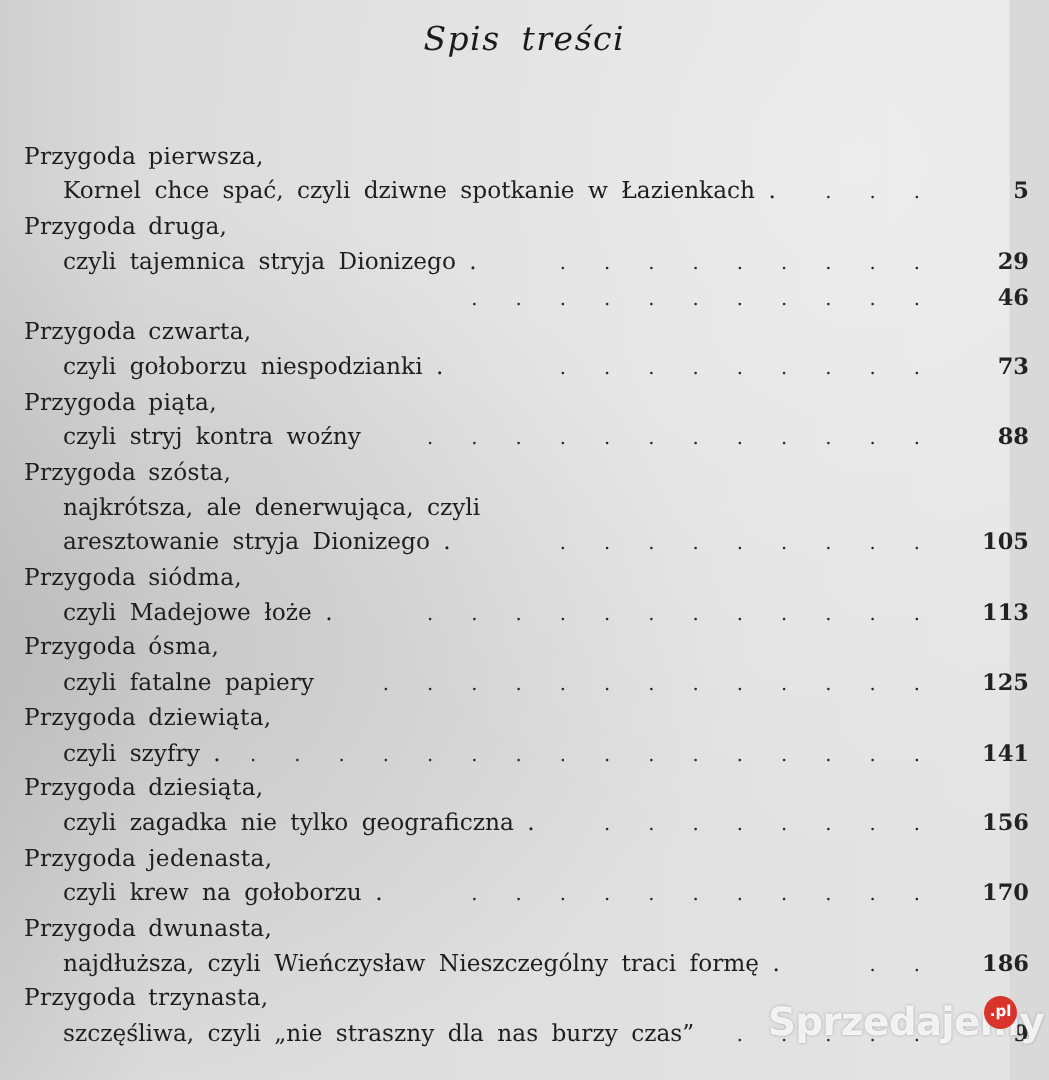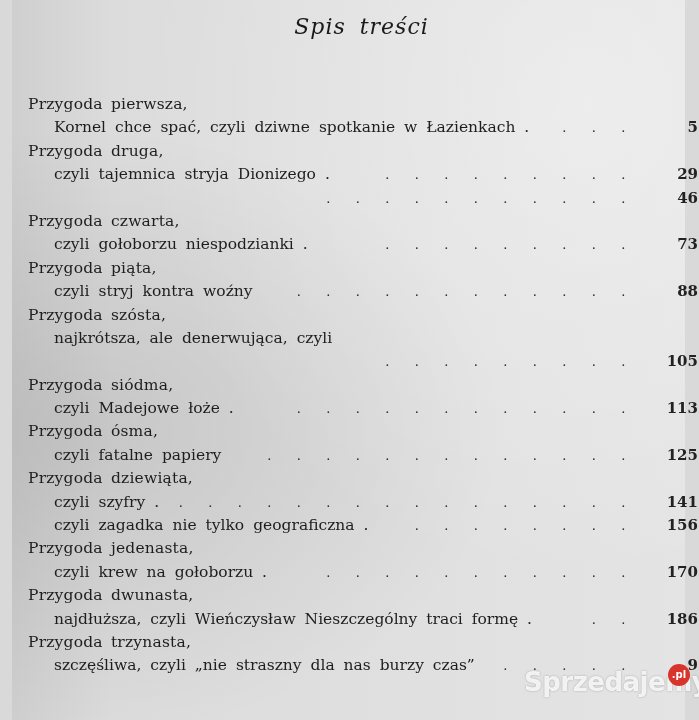--- a/index.html
+++ b/index.html
@@ -10,21 +10,21 @@
       width: 699px;
       height: 720px;
       overflow: hidden;
       background: #d9d9d9;
       position: relative;
       font-family: "DejaVu Serif", "Liberation Serif", serif;
       color: #1e1e1e;
     }
     .page {
       position: absolute;
-      left: 12px; top: 0;
+      left: 0; top: 0;
       width: 673px; height: 720px;
       background:
         radial-gradient(ellipse at 85% 15%, rgba(255,255,255,0.35), rgba(255,255,255,0) 55%),
         radial-gradient(ellipse at 10% 60%, rgba(0,0,0,0.10), rgba(0,0,0,0) 50%),
         linear-gradient(90deg, #cfcfcf 0%, #dcdcdc 15%, #e0e0e0 60%, #e4e4e4 100%);
     }
     .title {
       position: absolute;
       left: 0; width: 699px;
       top: 14px;
@@ -145,20 +145,21 @@
     <div class="line head">Przygoda piąta,</div>
     <div class="line sub">
       <span>czyli stryj kontra woźny</span>
       <span class="dots"><span>.</span><span>.</span><span>.</span><span>.</span><span>.</span><span>.</span><span>.</span><span>.</span><span>.</span><span>.</span><span>.</span><span>.</span></span>
       <span class="page-no">88</span>
     </div>
 
     <div class="line head">Przygoda szósta,</div>
     <div class="line sub">najkrótsza, ale denerwująca, czyli</div>
     <div class="line sub">
+      <span>aresztowanie stryja Dionizego .</span>
       <span class="dots"><span>.</span><span>.</span><span>.</span><span>.</span><span>.</span><span>.</span><span>.</span><span>.</span><span>.</span></span>
       <span class="page-no">105</span>
     </div>
 
     <div class="line head">Przygoda siódma,</div>
     <div class="line sub">
       <span>czyli Madejowe łoże .</span>
       <span class="dots"><span>.</span><span>.</span><span>.</span><span>.</span><span>.</span><span>.</span><span>.</span><span>.</span><span>.</span><span>.</span><span>.</span><span>.</span></span>
       <span class="page-no">113</span>
     </div>
@@ -170,20 +171,21 @@
       <span class="page-no">125</span>
     </div>
 
     <div class="line head">Przygoda dziewiąta,</div>
     <div class="line sub">
       <span>czyli szyfry .</span>
       <span class="dots"><span>.</span><span>.</span><span>.</span><span>.</span><span>.</span><span>.</span><span>.</span><span>.</span><span>.</span><span>.</span><span>.</span><span>.</span><span>.</span><span>.</span><span>.</span><span>.</span></span>
       <span class="page-no">141</span>
     </div>
 
+    <div class="line head">Przygoda dziesiąta,</div>
     <div class="line sub">
       <span>czyli zagadka nie tylko geograficzna .</span>
       <span class="dots"><span>.</span><span>.</span><span>.</span><span>.</span><span>.</span><span>.</span><span>.</span><span>.</span></span>
       <span class="page-no">156</span>
     </div>
 
     <div class="line head">Przygoda jedenasta,</div>
     <div class="line sub">
       <span>czyli krew na gołoborzu .</span>
       <span class="dots"><span>.</span><span>.</span><span>.</span><span>.</span><span>.</span><span>.</span><span>.</span><span>.</span><span>.</span><span>.</span><span>.</span></span>

